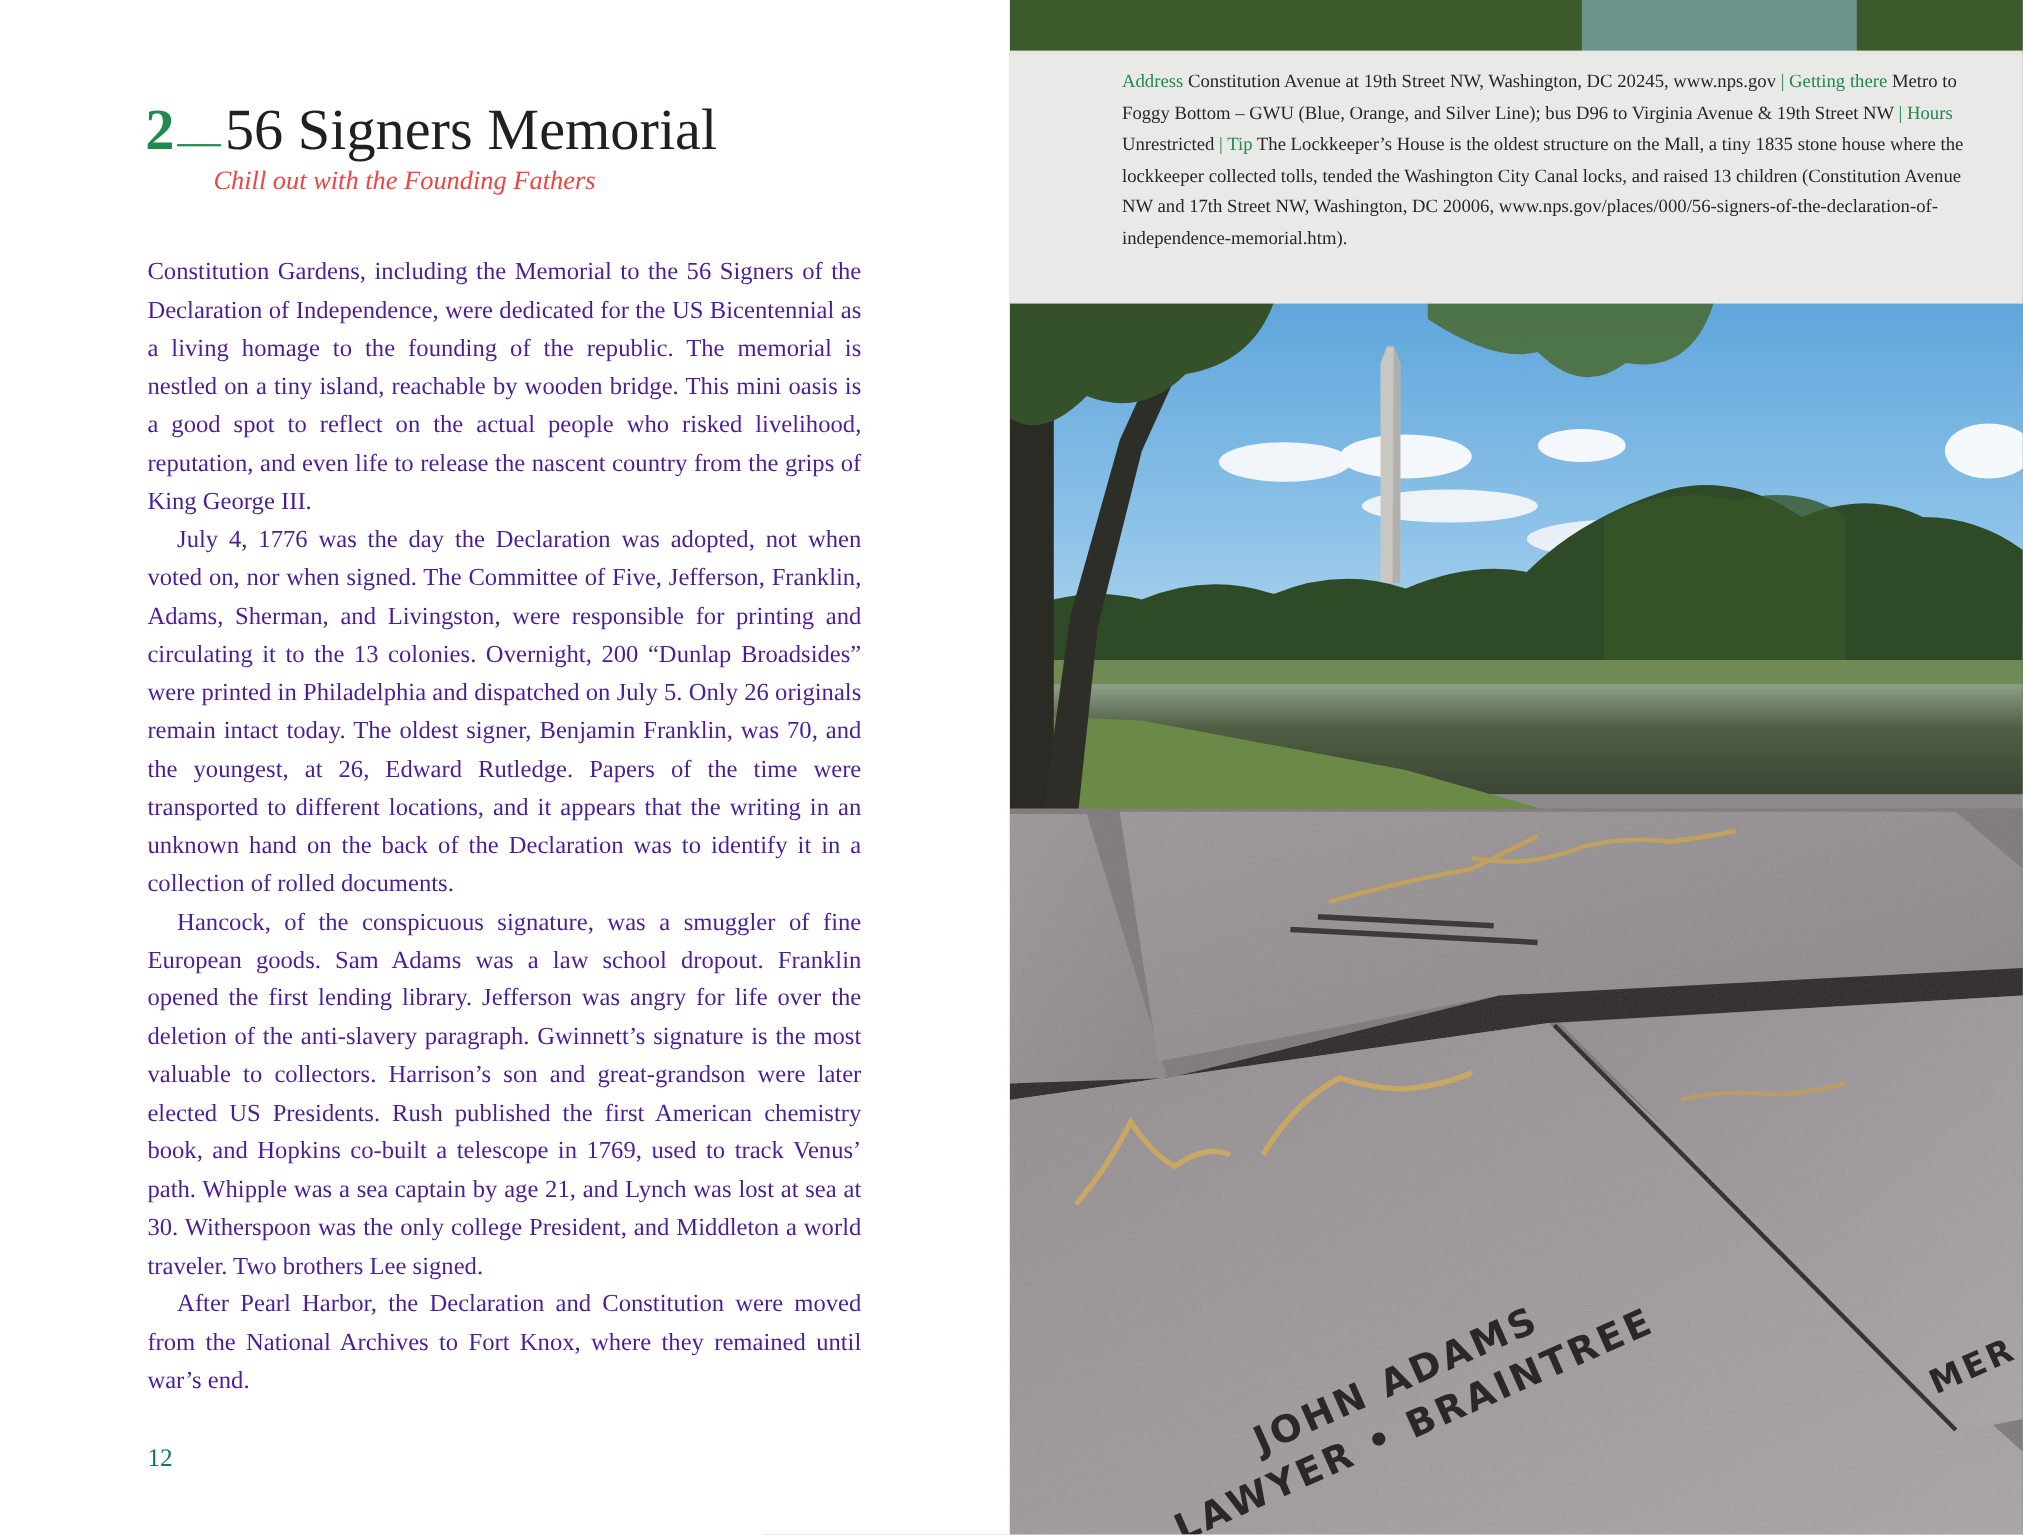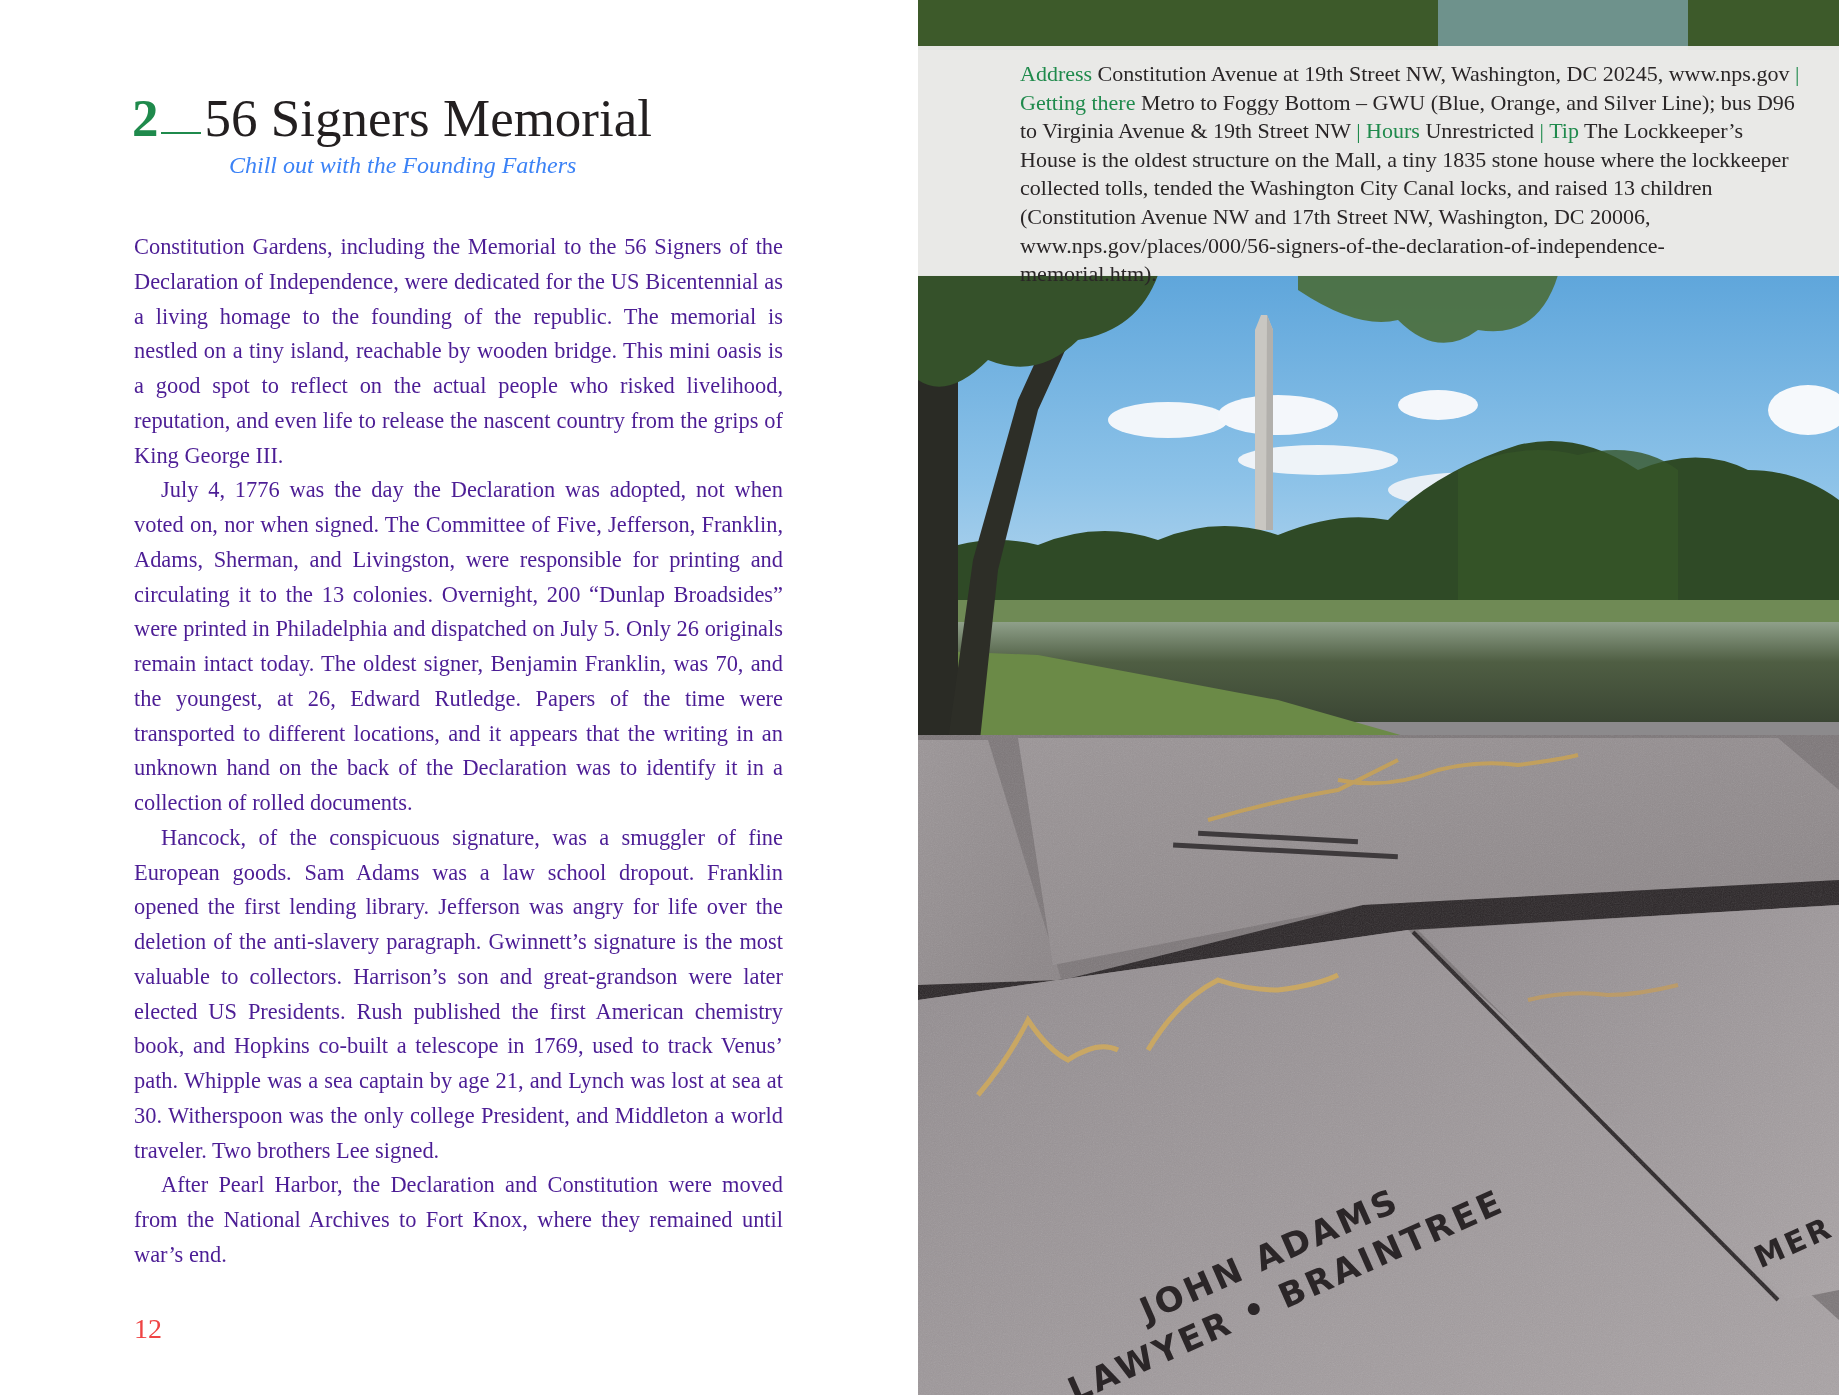--- a/index.html
+++ b/index.html
@@ -12,50 +12,50 @@
   .chapter-title {
     position: absolute; left: 132px; top: 88px;
     font-size: 53px; line-height: 60px; white-space: nowrap; font-weight: normal; color: #231f20;
   }
   .chapter-num { color: #1f8a4c; font-weight: bold; }
   .chapter-sep {
     display: inline-block; width: 40px; height: 2px; background: #1f8a4c;
     vertical-align: baseline; margin: 0 4px 0 2px; position: relative; top: -2px;
   }
   .chapter-subtitle {
-    position: absolute; left: 229px; top: 152px;
-    font-size: 24px; font-style: italic; color: #3b82f6; white-space: nowrap; text-align: right;
+    position: absolute; left: 194px; top: 152px;
+    font-size: 24px; font-style: italic; color: #ef4444; white-space: nowrap; text-align: right;
   }
 
   .body-text {
     position: absolute; left: 134px; top: 230px; width: 649px;
     font-size: 22.4px; line-height: 34.75px; text-align: justify; hyphens: manual;
     color: #4c1d95;
   }
   .body-text p { text-indent: 0; }
   .body-text p + p { text-indent: 27px; }
 
   .page-number {
-    position: absolute; left: 134px; top: 1313px; font-size: 28px; color: #ef4444;
+    position: absolute; left: 134px; top: 1313px; font-size: 23px; color: #0f766e;
   }
 
   
   .right-page {
     position: absolute; left: 918px; top: 0; width: 921px; height: 1395px; overflow: hidden;
     background: #8c8a8c;
   }
   .photo-layer { position: absolute; left: 0; top: 0; width: 921px; height: 1395px; }
 
   .info-box {
     position: absolute; left: 0; top: 46px; width: 921px; height: 230px;
     background: rgba(238, 238, 236, 0.95);
   }
   .info-text {
     position: absolute; left: 102px; top: 14px; width: 780px;
-    font-size: 22px; line-height: 28.6px; color: #2a2627;
+    font-size: 17px; line-height: 28.6px; color: #2a2627;
   }
   .info-label { color: #1f8a4c; }
   .info-sep { color: #1f8a4c; }
 
   .stone-caption {
     position: absolute; font-family: "DejaVu Sans", sans-serif; font-weight: bold;
     color: #2b2628; letter-spacing: 3px; white-space: nowrap; transform-origin: left bottom;
   }
 </style>
 </head>

